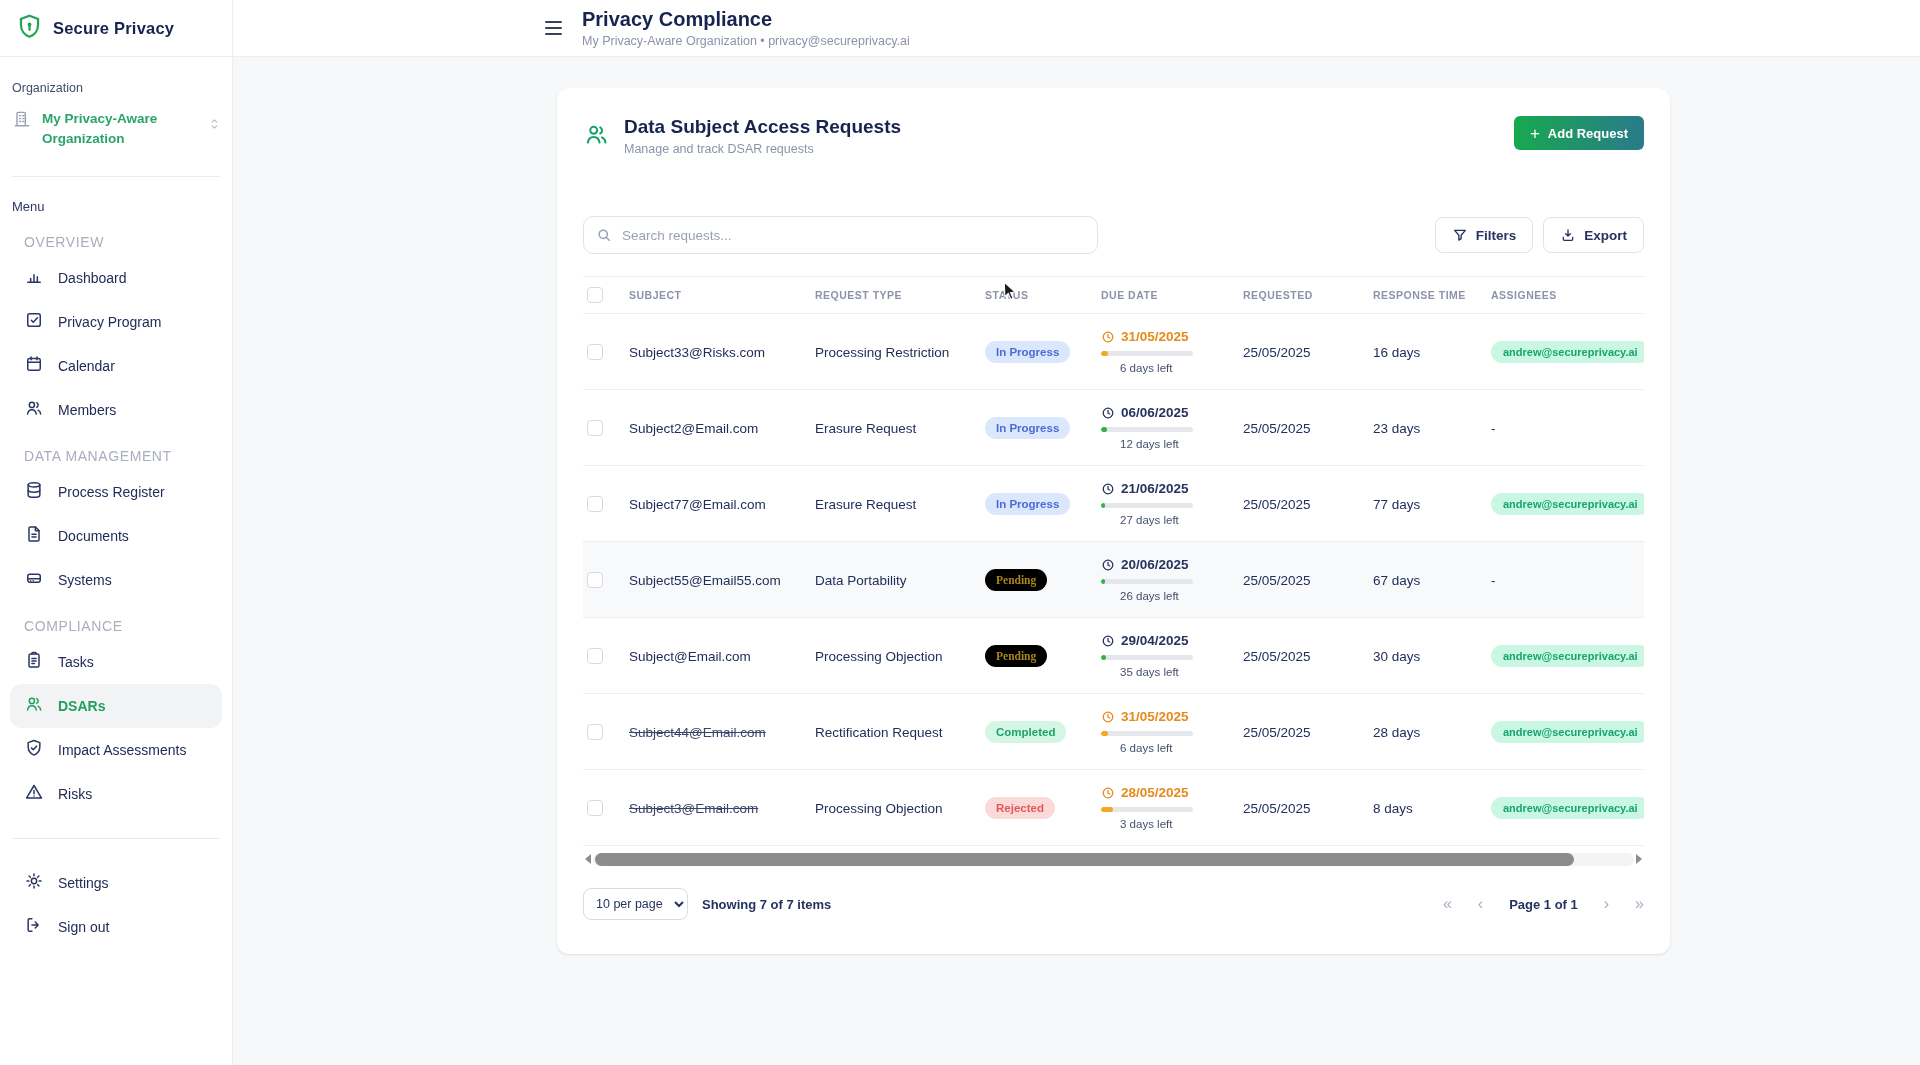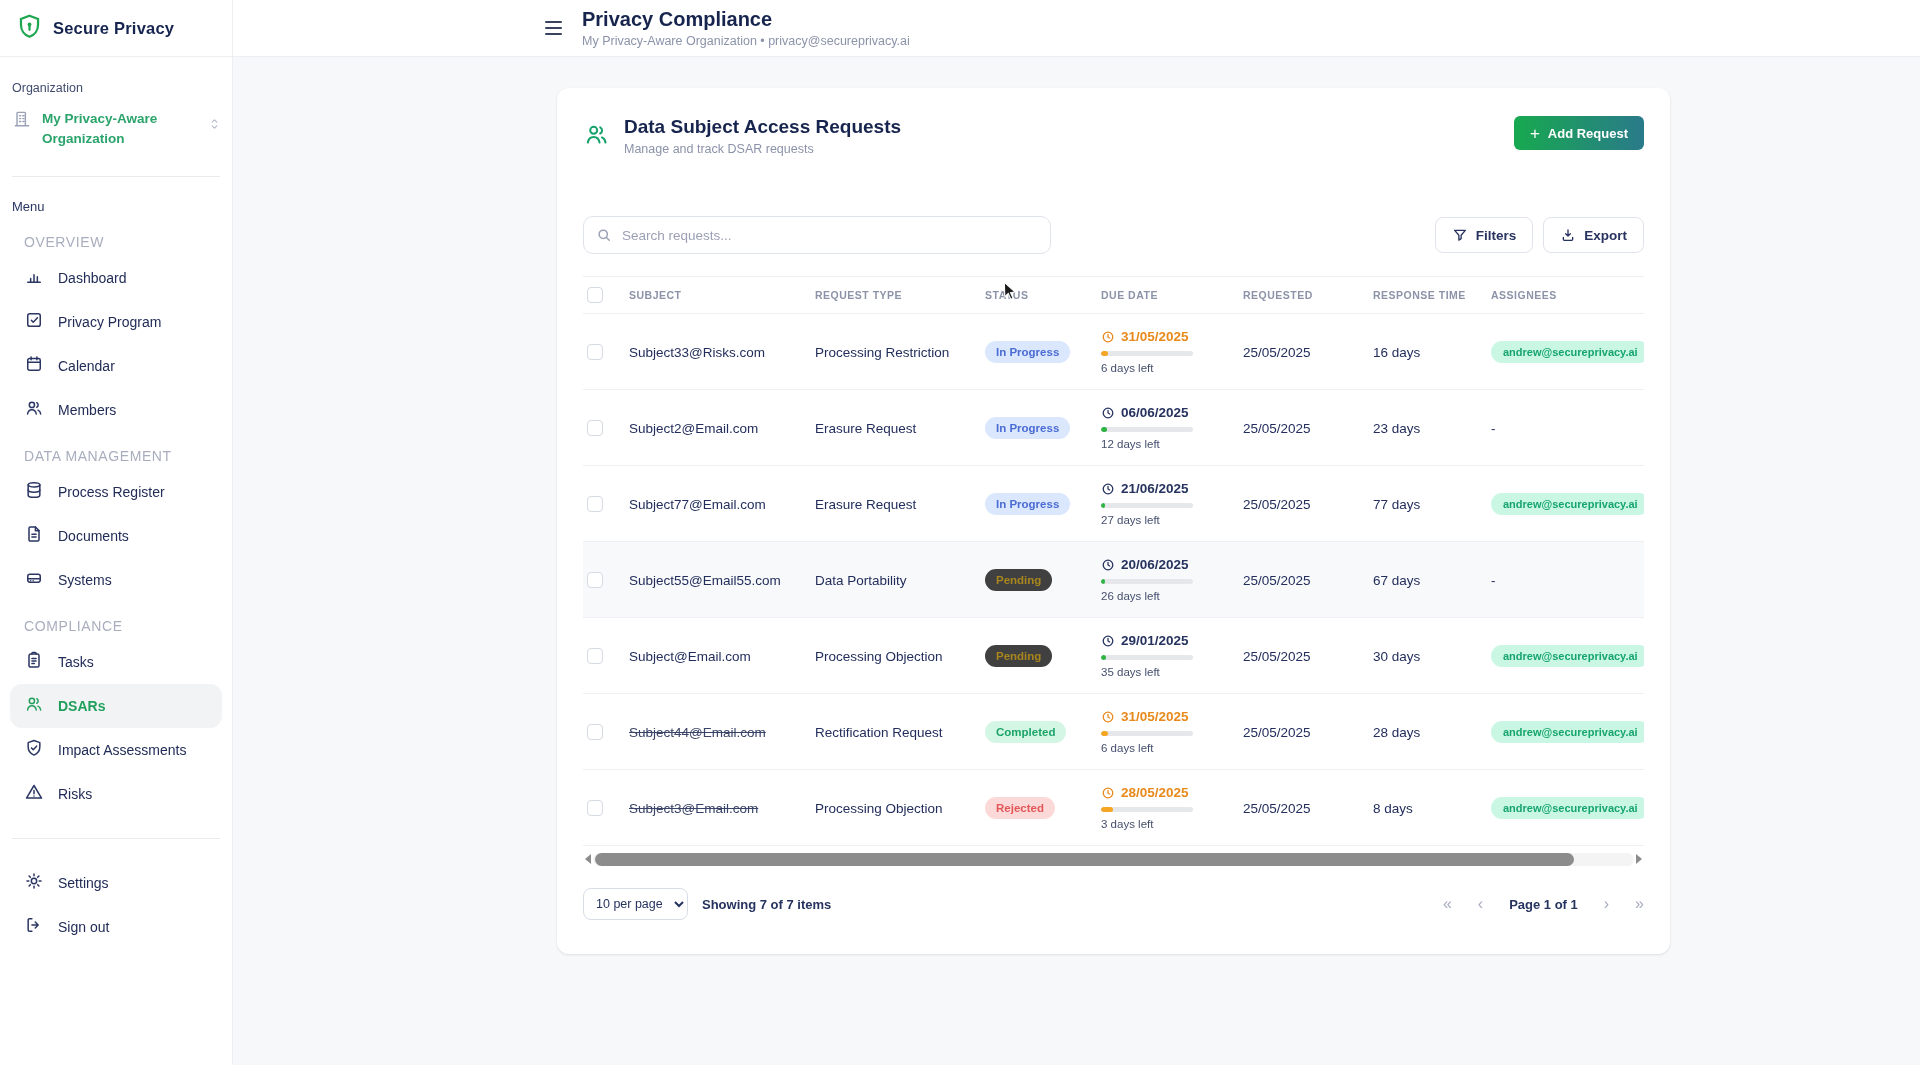--- a/index.html
+++ b/index.html
@@ -48,21 +48,21 @@
   .card-subtitle { font-size:12.5px; color:#8b93a9; margin-top:4px; }
   .add-btn { display:flex; align-items:center; gap:8px; height:34px; padding:0 16px;
     border:none; border-radius:6px; cursor:pointer; color:#fff; font-weight:700;
     font-size:13px; font-family:inherit;
     background:linear-gradient(90deg,#17a94f 0%,#2a7a8a 100%); }
   .add-btn .plus { font-size:17px; font-weight:400; line-height:1; }
 
   
   .toolbar { display:flex; justify-content:space-between; align-items:center;
     padding:0 26px; margin-top:60px; }
-  .search-box { position:relative; width:468px; }
+  .search-box { position:relative; width:515px; }
   .search-box input { width:100%; height:38px; border:1px solid #dfe3ea; border-radius:10px;
     padding:0 14px 0 38px; font-size:13.5px; color:#232e5c; font-family:inherit; outline:none; }
   .search-box input::placeholder { color:#9aa1b5; }
   .search-box svg { position:absolute; left:12px; top:10px; }
   .toolbar-right { display:flex; gap:10px; }
   .ghost-btn { display:flex; align-items:center; gap:8px; height:36px; padding:0 16px;
     background:#fff; border:1px solid #dfe3ea; border-radius:8px; cursor:pointer;
     font-size:13.5px; font-weight:600; color:#28335f; font-family:inherit; }
 
   
@@ -82,33 +82,33 @@
   .c-req { width:130px; }
   .c-resp { width:118px; }
   .c-asg { width:240px; }
   .checkbox { width:16px; height:16px; border:1.5px solid #d6dae3; border-radius:4px;
     background:#fff; cursor:pointer; }
   .cell-text { font-size:13.5px; color:#232e5c; }
   .cell-text.strike { text-decoration:line-through; color:#3a4468; }
   .badge { display:inline-block; font-size:11.5px; font-weight:600; padding:5px 11px;
     border-radius:999px; white-space:nowrap; }
   .badge.in-progress { background:#dbe7fd; color:#4a6cd4; }
-  .badge.pending { background:#404040; color:#a8861d; }
+  .badge.pending { background:#000000; color:#a8861d;font-family:Liberation Serif, serif; }
   .badge.completed { background:#d4f6e5; color:#1ca467; }
   .badge.rejected { background:#fcd9d9; color:#e25757; }
   .due-top { display:flex; align-items:center; gap:6px; font-size:13.5px;
     color:#26335f; font-weight:600; }
   .due-top.urgent { color:#e8891b; }
   .due-top svg { stroke:currentColor; }
   .progress-track { width:92px; height:5px; background:#e5e7eb; border-radius:3px;
     margin:7px 0 6px 0; overflow:hidden; }
   .progress-fill { height:100%; border-radius:3px; }
   .progress-fill.orange { background:#f5a623; }
   .progress-fill.green { background:#2fb344; }
-  .days-left { font-size:11.5px; color:#454f6e; }
+  .days-left { font-size:11.5px; color:#454f6e;margin-left:19px; }
   .assignee-badge { display:inline-block; font-size:11px; font-weight:600; padding:5px 12px;
     border-radius:999px; background:#c9f7e4; color:#17a56d; white-space:nowrap; }
   .assignee-none { font-size:13.5px; color:#232e5c; }
 
   
   .hscroll { display:flex; align-items:center; height:14px; margin:6px 28px 0 28px; gap:2px; }
   .hs-arrow { width:0; height:0; border-top:5px solid transparent; border-bottom:5px solid transparent; cursor:pointer; }
   .hs-arrow.left { border-right:6px solid #8c8c8c; }
   .hs-arrow.right { border-left:6px solid #8c8c8c; }
   .hs-track { flex:1; height:13px; background:#f4f4f5; border-radius:7px; position:relative; }
@@ -460,21 +460,21 @@
               </div>
     <div class="c-subject"><span class="cell-text">Subject@Email.com</span></div>
     <div class="c-type"><span class="cell-text">Processing Objection</span></div>
     <div class="c-status"><span class="badge pending">Pending</span></div>
     <div class="c-due">
       <div class="due-top">
         <svg width="14" height="14" viewBox="0 0 24 24" fill="none" stroke-width="2.2" stroke-linecap="round">
           <circle cx="12" cy="12" r="8.2"></circle>
                     <path d="M12 7.6V12l2.9 1.7"></path>
         </svg>
-        <span>29/01/2025</span>
+        <span>29/04/2025</span>
       </div>
       <div class="progress-track">
         <div class="progress-fill green" style="width: 5%;"></div>
       </div>
       <div class="days-left">35 days left</div>
     </div>
     <div class="c-req"><span class="cell-text">25/05/2025</span></div>
     <div class="c-resp"><span class="cell-text">30 days</span></div>
     <div class="c-asg"><span class="assignee-badge">andrew@secureprivacy.ai</span></div>
   </div>

